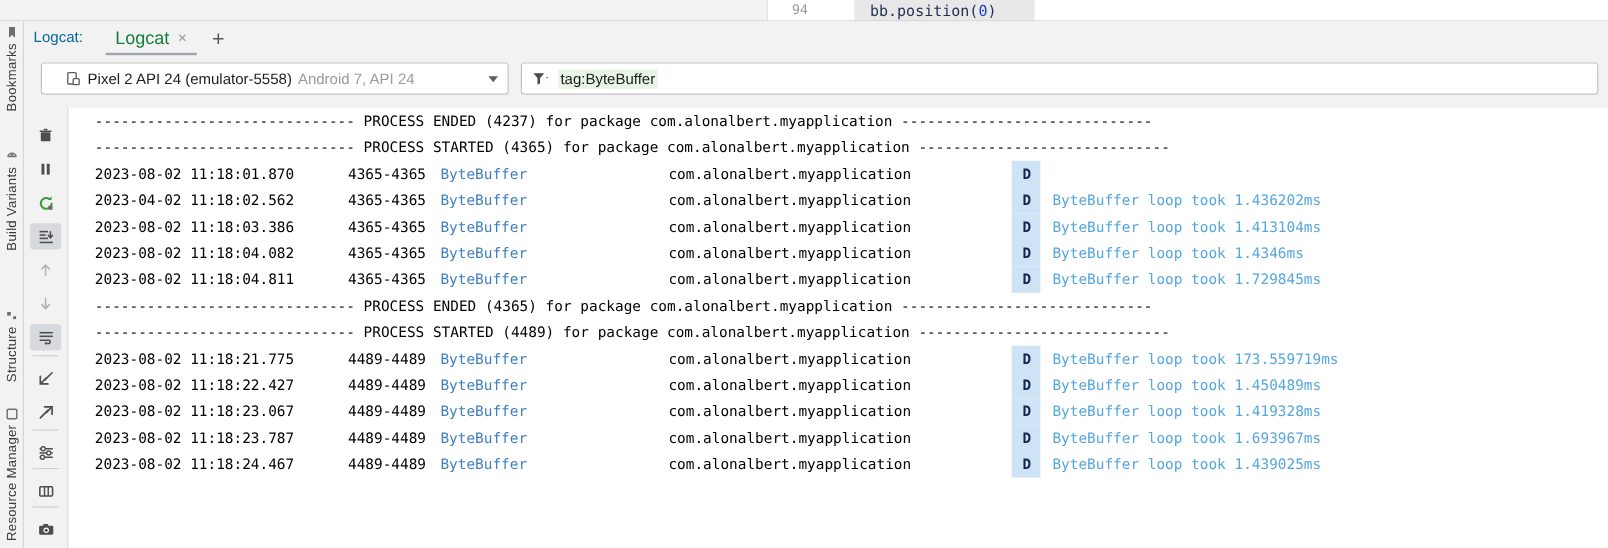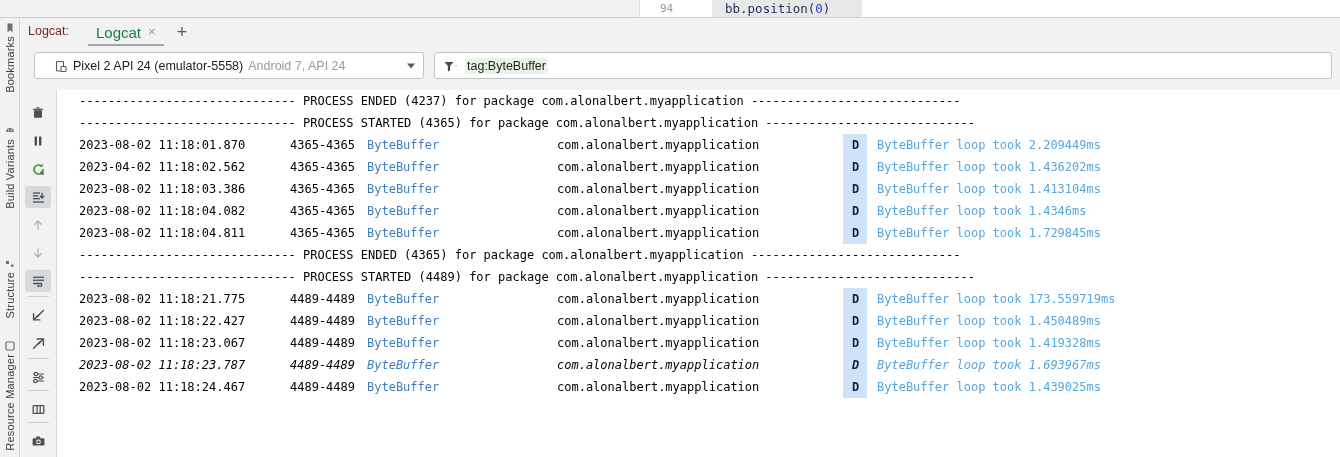--- a/index.html
+++ b/index.html
@@ -67,21 +67,21 @@
     background: #f2f2f2;
   }
 
   
   .tabrow {
     position: absolute; left: 0; top: 0; width: 1320px; height: 28px;
     background: #f2f2f2;
   }
   .tab-title {
     position: absolute; left: 8px; top: 6px;
-    font-size: 12.5px; color: #7f1d1d;
+    font-size: 12.5px; color: #0369a1;
   }
   .tab {
     position: absolute; left: 68px; top: 0px; height: 28px;
     display: flex; align-items: center; gap: 7px; padding: 0 8px;
   }
   .tab-label { font-size: 15px; color: #15803d; }
   .tab-close {
     font-size: 13px; color: #9a9a9a; line-height: 1;
     transform: translateY(-1px);
   }
@@ -361,29 +361,29 @@
             <circle cx="7.5" cy="7.9" r="1.3" fill="#4e4e4e"></circle>
           </svg>
         </div>
 
       </div>
 
       <div class="logview">
 
       <div class="logline" style="top: 0px;"><span class="sep-line" style="position: absolute; left: 22px;">------------------------------ PROCESS ENDED (4237) for package com.alonalbert.myapplication -----------------------------</span></div>
           <div class="logline" style="top: 22px;"><span class="sep-line" style="position: absolute; left: 22px;">------------------------------ PROCESS STARTED (4365) for package com.alonalbert.myapplication -----------------------------</span></div>
-          <div class="logline" style="top: 44px;"><span class="lvl-band"></span><span class="c-ts">2023-08-02 11:18:01.870</span><span class="c-pid">4365-4365</span><span class="c-tag">ByteBuffer</span><span class="c-pkg">com.alonalbert.myapplication</span><span class="c-lvl">D</span><span class="c-msg">ByteBuffer loop took 2.209449ms</span></div>
+          <div class="logline" style="top: 44px;"><span class="lvl-band"></span><span class="c-ts">2023-08-02 11:18:01.870</span><span class="c-pid">4365-4365</span><span class="c-tag">ByteBuffer</span><span class="c-pkg">com.alonalbert.myapplication</span><span class="c-lvl">D</span></div>
           <div class="logline" style="top: 66px;"><span class="lvl-band"></span><span class="c-ts">2023-04-02 11:18:02.562</span><span class="c-pid">4365-4365</span><span class="c-tag">ByteBuffer</span><span class="c-pkg">com.alonalbert.myapplication</span><span class="c-lvl">D</span><span class="c-msg">ByteBuffer loop took 1.436202ms</span></div>
           <div class="logline" style="top: 88px;"><span class="lvl-band"></span><span class="c-ts">2023-08-02 11:18:03.386</span><span class="c-pid">4365-4365</span><span class="c-tag">ByteBuffer</span><span class="c-pkg">com.alonalbert.myapplication</span><span class="c-lvl">D</span><span class="c-msg">ByteBuffer loop took 1.413104ms</span></div>
           <div class="logline" style="top: 110px;"><span class="lvl-band"></span><span class="c-ts">2023-08-02 11:18:04.082</span><span class="c-pid">4365-4365</span><span class="c-tag">ByteBuffer</span><span class="c-pkg">com.alonalbert.myapplication</span><span class="c-lvl">D</span><span class="c-msg">ByteBuffer loop took 1.4346ms</span></div>
           <div class="logline" style="top: 132px;"><span class="lvl-band"></span><span class="c-ts">2023-08-02 11:18:04.811</span><span class="c-pid">4365-4365</span><span class="c-tag">ByteBuffer</span><span class="c-pkg">com.alonalbert.myapplication</span><span class="c-lvl">D</span><span class="c-msg">ByteBuffer loop took 1.729845ms</span></div>
           <div class="logline" style="top: 154px;"><span class="sep-line" style="position: absolute; left: 22px;">------------------------------ PROCESS ENDED (4365) for package com.alonalbert.myapplication -----------------------------</span></div>
           <div class="logline" style="top: 176px;"><span class="sep-line" style="position: absolute; left: 22px;">------------------------------ PROCESS STARTED (4489) for package com.alonalbert.myapplication -----------------------------</span></div>
           <div class="logline" style="top: 198px;"><span class="lvl-band"></span><span class="c-ts">2023-08-02 11:18:21.775</span><span class="c-pid">4489-4489</span><span class="c-tag">ByteBuffer</span><span class="c-pkg">com.alonalbert.myapplication</span><span class="c-lvl">D</span><span class="c-msg">ByteBuffer loop took 173.559719ms</span></div>
           <div class="logline" style="top: 220px;"><span class="lvl-band"></span><span class="c-ts">2023-08-02 11:18:22.427</span><span class="c-pid">4489-4489</span><span class="c-tag">ByteBuffer</span><span class="c-pkg">com.alonalbert.myapplication</span><span class="c-lvl">D</span><span class="c-msg">ByteBuffer loop took 1.450489ms</span></div>
           <div class="logline" style="top: 242px;"><span class="lvl-band"></span><span class="c-ts">2023-08-02 11:18:23.067</span><span class="c-pid">4489-4489</span><span class="c-tag">ByteBuffer</span><span class="c-pkg">com.alonalbert.myapplication</span><span class="c-lvl">D</span><span class="c-msg">ByteBuffer loop took 1.419328ms</span></div>
-          <div class="logline" style="top: 264px; font-style: italic;"><span class="lvl-band"></span><span class="c-ts">2023-08-02 11:18:23.787</span><span class="c-pid">4489-4489</span><span class="c-tag">ByteBuffer</span><span class="c-pkg">com.alonalbert.myapplication</span><span class="c-lvl">D</span><span class="c-msg">ByteBuffer loop took 1.693967ms</span></div>
+          <div class="logline" style="top: 264px;"><span class="lvl-band"></span><span class="c-ts">2023-08-02 11:18:23.787</span><span class="c-pid">4489-4489</span><span class="c-tag">ByteBuffer</span><span class="c-pkg">com.alonalbert.myapplication</span><span class="c-lvl">D</span><span class="c-msg">ByteBuffer loop took 1.693967ms</span></div>
           <div class="logline" style="top: 286px;"><span class="lvl-band"></span><span class="c-ts">2023-08-02 11:18:24.467</span><span class="c-pid">4489-4489</span><span class="c-tag">ByteBuffer</span><span class="c-pkg">com.alonalbert.myapplication</span><span class="c-lvl">D</span><span class="c-msg">ByteBuffer loop took 1.439025ms</span></div>
         </div>
 
     </div>
   </div>
 </div>
 
 </body></html>

